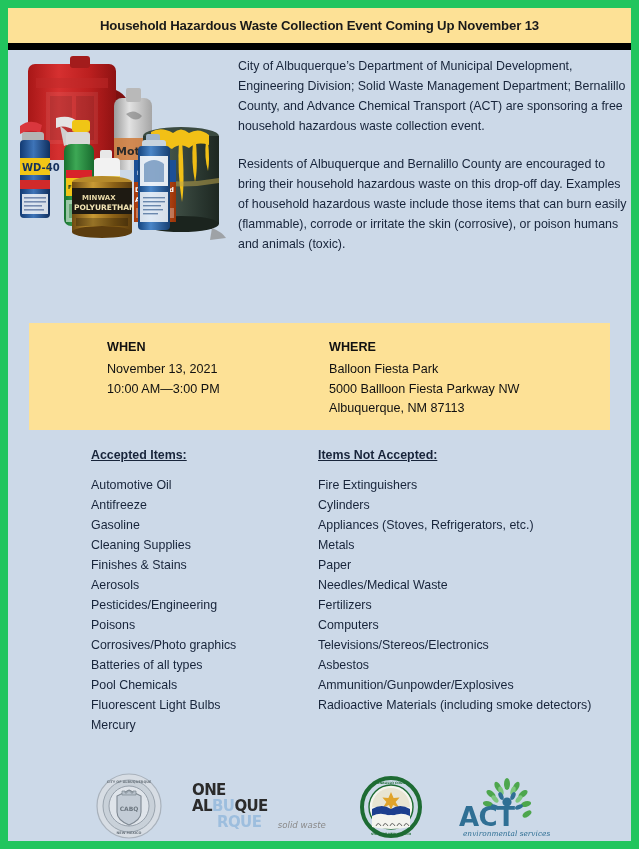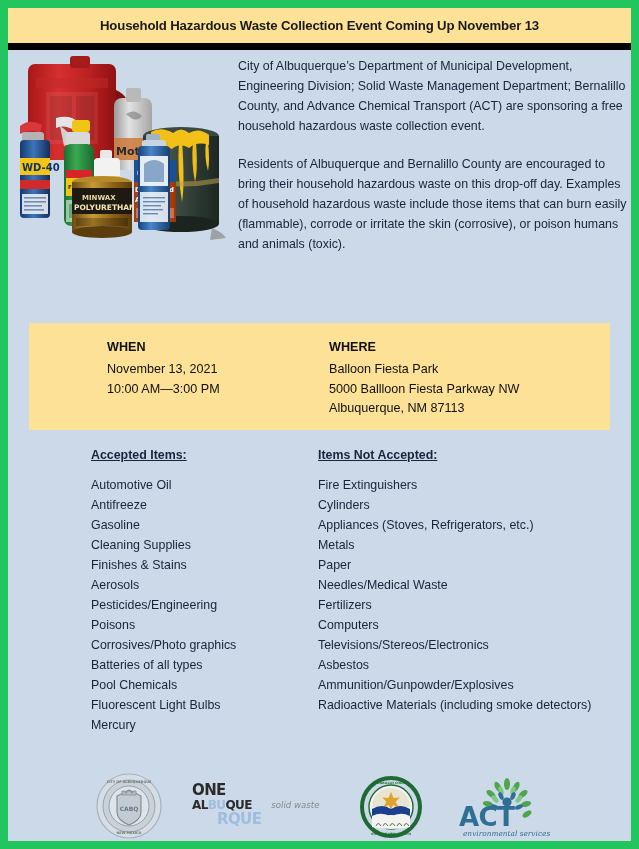--- a/index.html
+++ b/index.html
@@ -113,28 +113,28 @@
     position: absolute;
     left: 0; top: 723px;
     width: 100%; height: 72px;
   }
   .logo { position: absolute; top: 0; }
   .logo-cabq     { left: 88px; }
   .logo-oneabq   { left: 184px; top: 10px; }
   .logo-bernco   { left: 352px; top: 3px; }
   .logo-act      { left: 447px; top: 3px; }
 
-  .oneabq-wrap { display: flex; align-items: center; }
+  .oneabq-wrap { display: flex; align-items: flex-end; }
   .oneabq-text { line-height: 1; font-family: "DejaVu Sans", sans-serif; }
   .oa-l1 {
     font-size: 15px; font-weight: bold; letter-spacing: -0.6px;
     color: #2b2b2b;
   }
   .oa-l2 {
-    font-size: 12px; font-weight: bold; letter-spacing: -0.6px;
+    font-size: 15px; font-weight: bold; letter-spacing: -0.6px;
     margin-top: 1px;
   }
   .oa-l3 {
     font-size: 15px; font-weight: bold; letter-spacing: -0.6px;
     color: #9dbede; margin-top: 1px; padding-left: 25px;
   }
   .oa-dark { color: #2b2b2b; }
   .oa-light { color: #9dbede; }
   .solid-waste {
     font-size: 8.6px;

